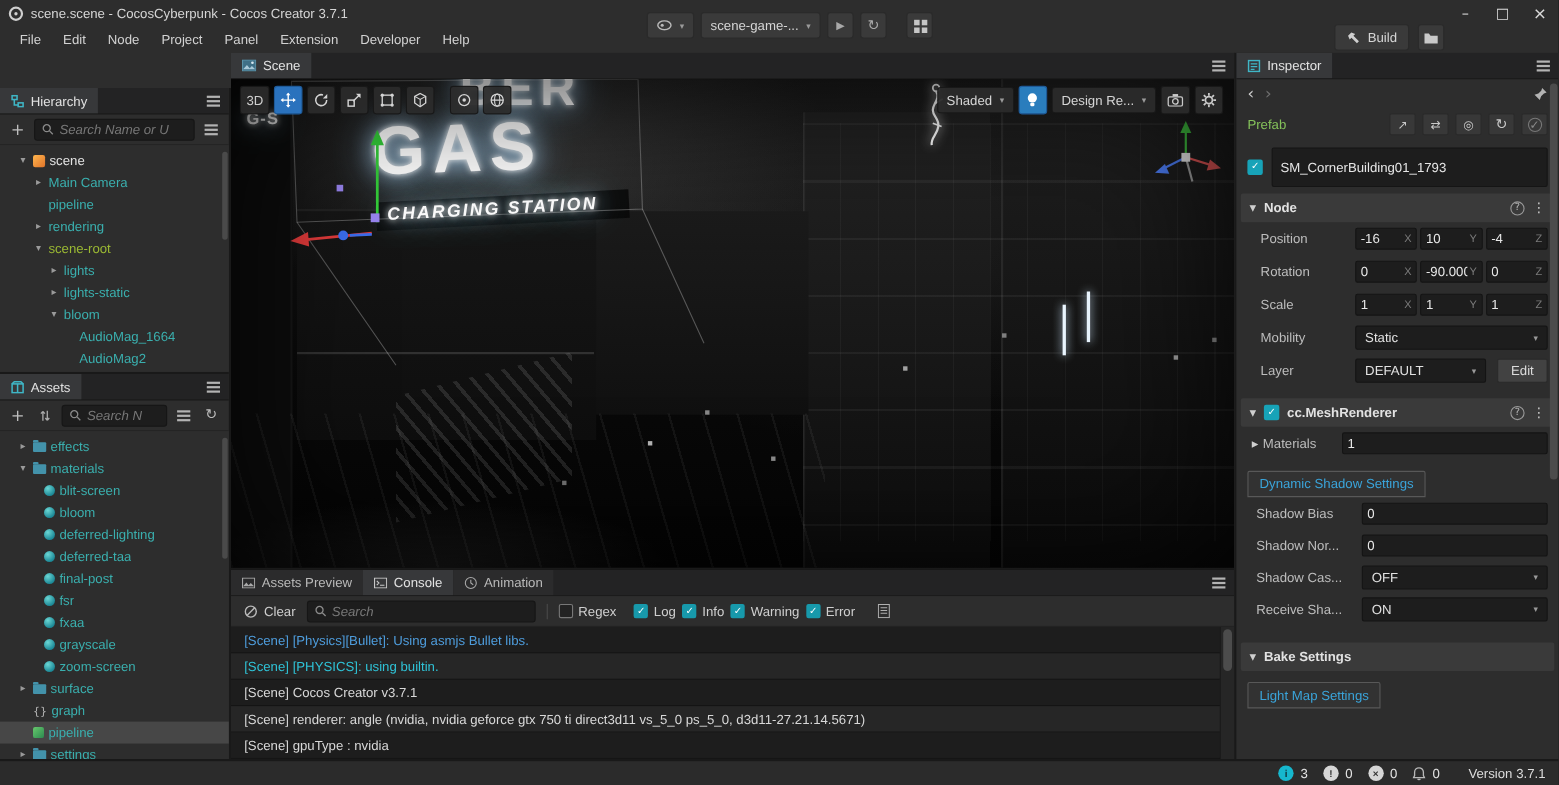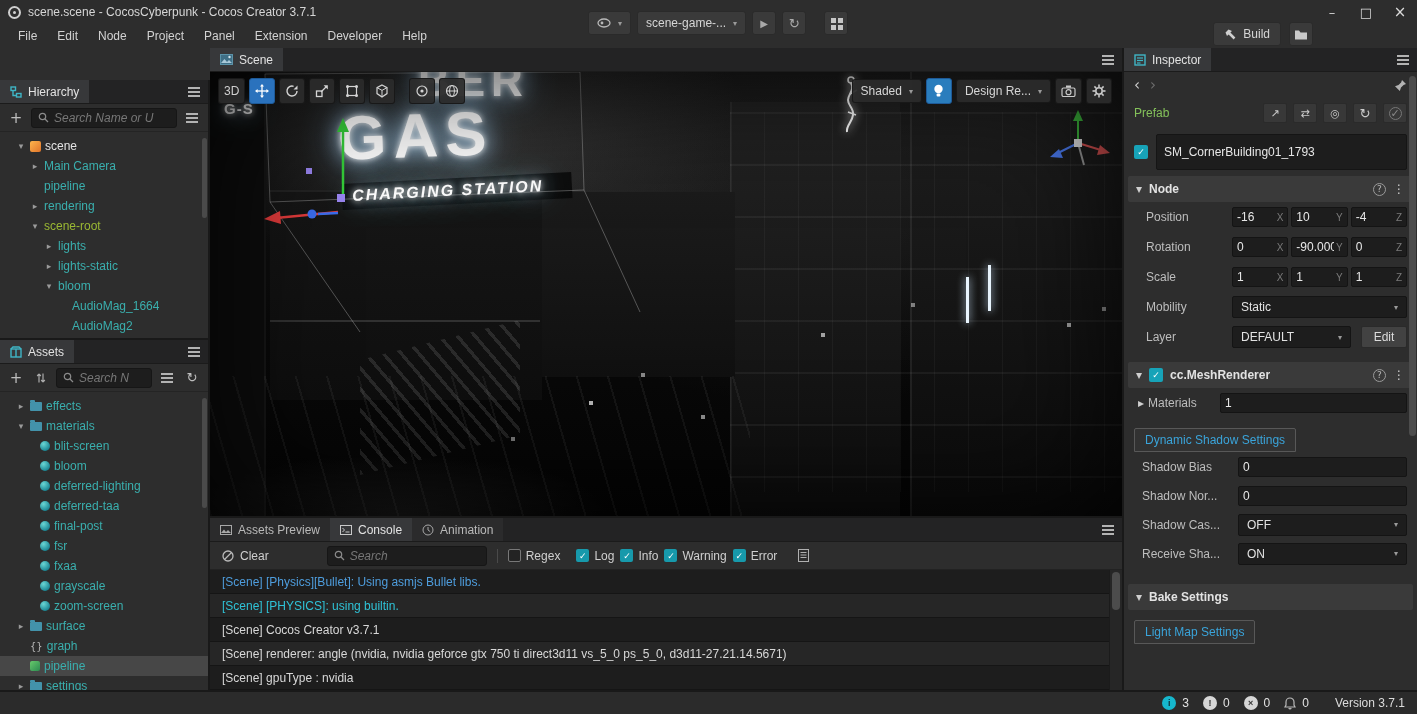--- a/index.html
+++ b/index.html
@@ -573,21 +573,21 @@
       </div>
 
       <div class="ctool">
         <span class="clearbtn">
           <svg width="12" height="12">
               <circle cx="6" cy="6" r="5" fill="none" stroke="#b9b9b9" stroke-width="1.3"></circle>
               <line x1="2.5" y1="9.5" x2="9.5" y2="2.5" stroke="#b9b9b9" stroke-width="1.3"></line>
             </svg>
           <span>Clear</span>
         </span>
-        <div class="searchbox" style="flex:none;width:160px;margin-left:48px;">
+        <div class="searchbox" style="flex:none;width:208px;">
           <svg width="11" height="11">
               <circle cx="4.5" cy="4.5" r="3.2" fill="none" stroke="#8a8a8a" stroke-width="1.2"></circle>
               <line x1="7" y1="7" x2="10" y2="10" stroke="#8a8a8a" stroke-width="1.2"></line>
             </svg>
           <input placeholder="Search" style="">
         </div>
         <span class="vsep"></span>
         <span class="cb">
             <span class="box off"></span>
             <span>Regex</span>

